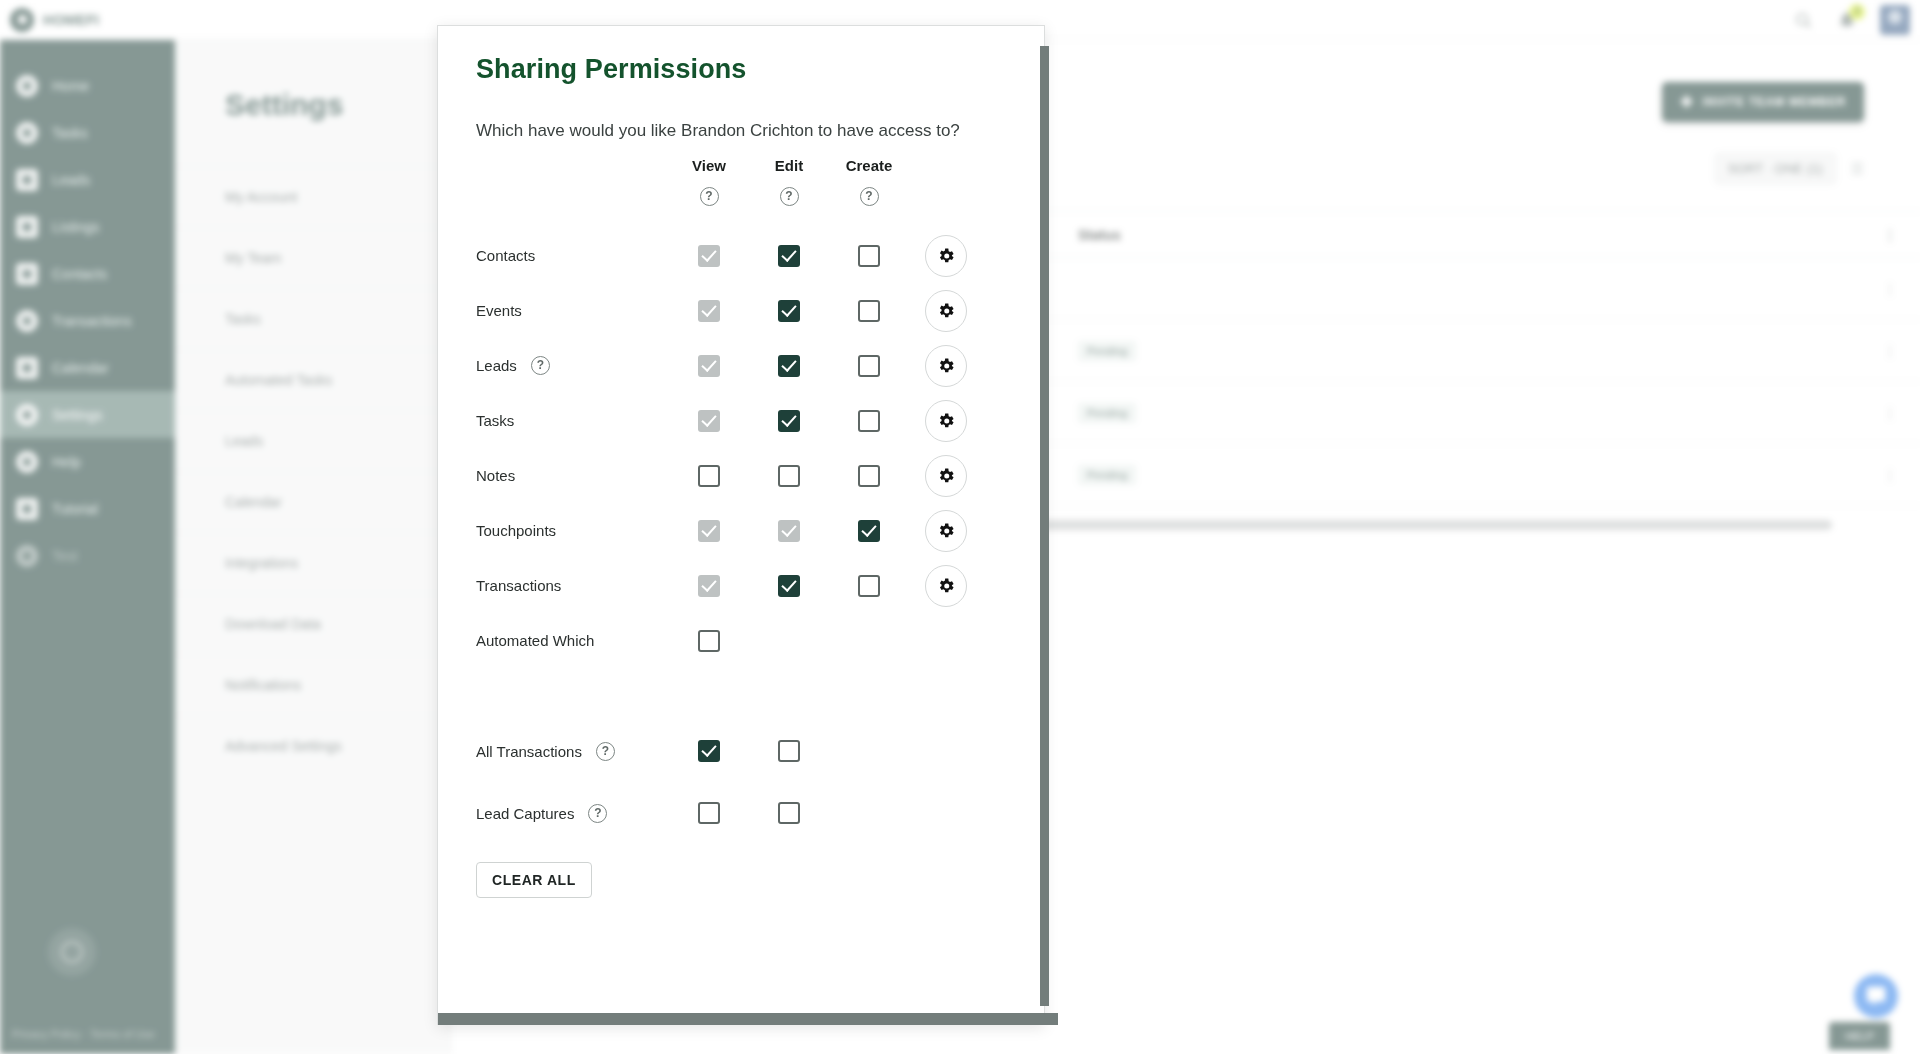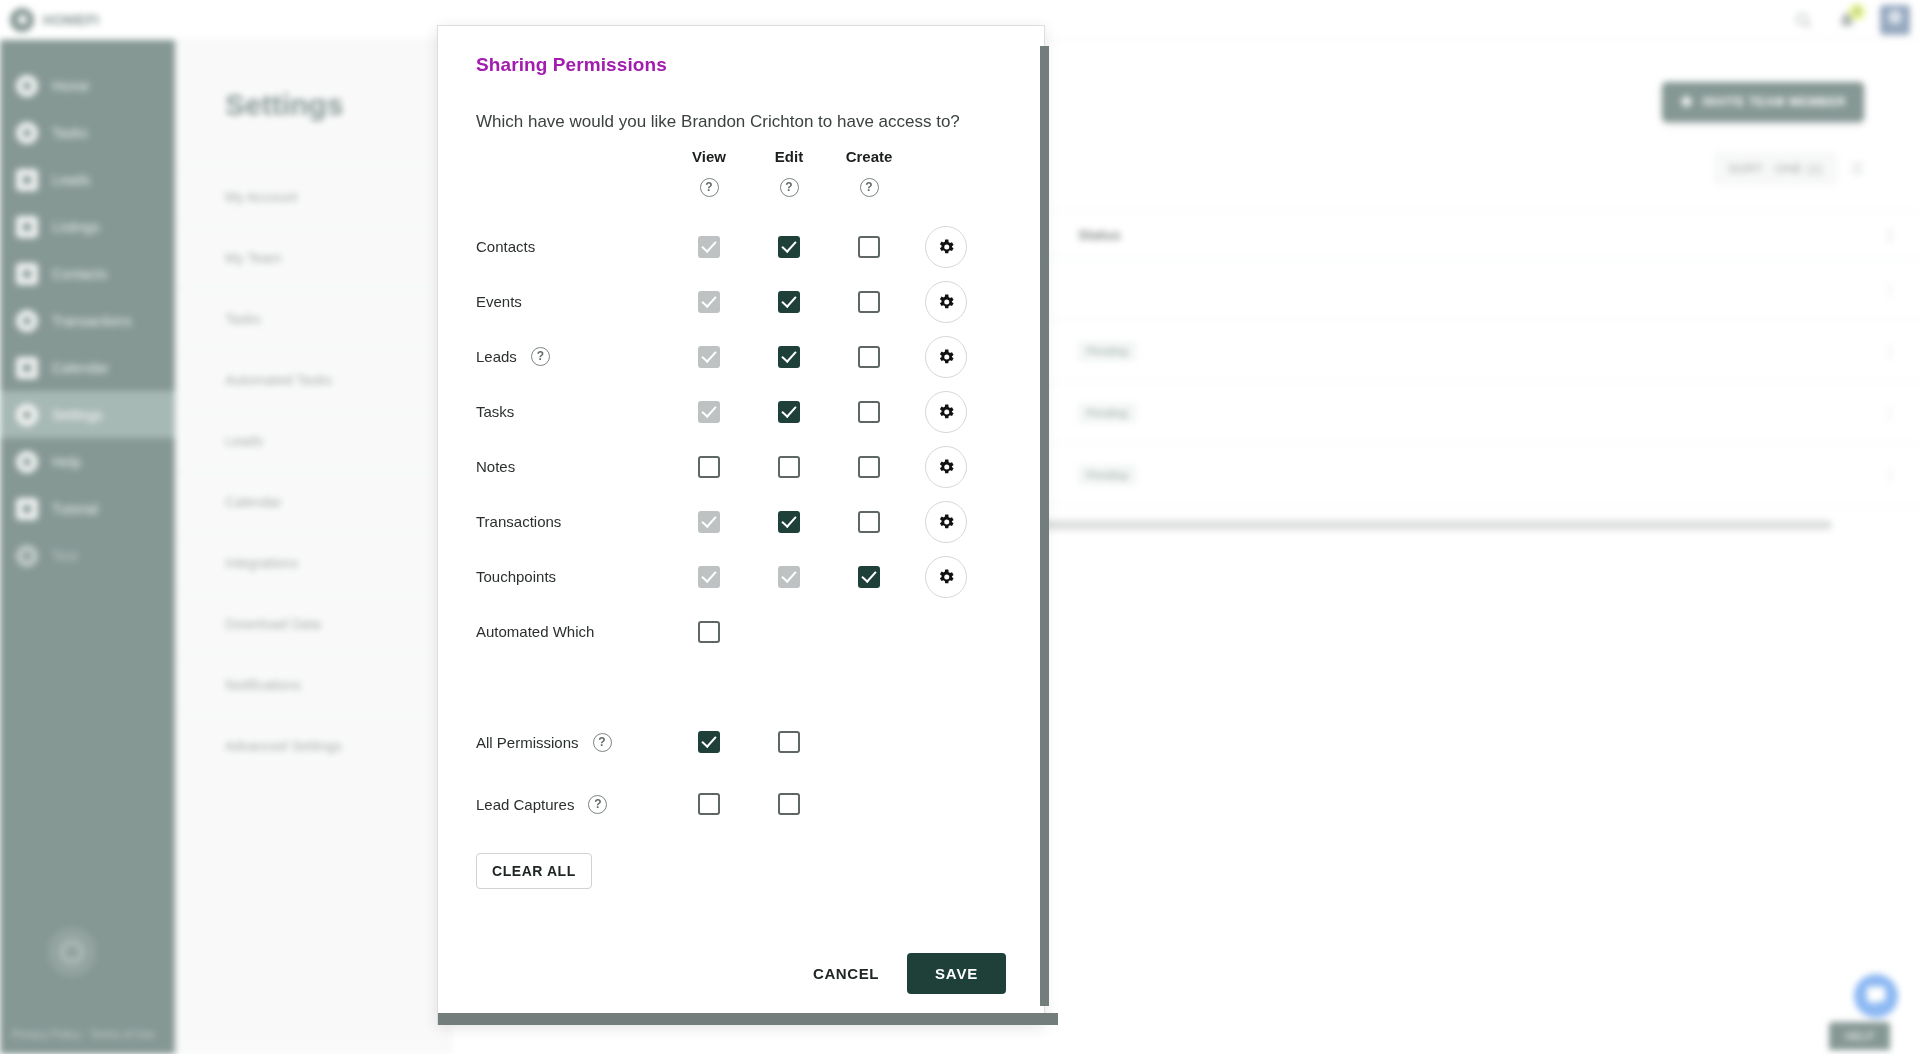--- a/index.html
+++ b/index.html
@@ -139,21 +139,21 @@
   .modal {
     position:absolute; left:437px; top:25px; width:608px; height:1000px;
     background:#fff; border:1px solid #dcdede; display:flex; flex-direction:column;
     box-shadow:0 3px 14px rgba(0,0,0,.10);
   }
   .modal-scroll-track {
     position:absolute; left:1040px; top:46px; width:9px; height:960px;
     background:#737d7b; border-radius:0;
   }
   .modal-body { padding:28px 38px 0 38px; flex:1 1 auto; }
-  .modal-title { font-size:19px; font-weight:700; color:#a21caf; letter-spacing:.1px; }
+  .modal-title { font-size:27px; font-weight:700; color:#14532d; letter-spacing:.1px; }
   .modal-sub { font-size:17px; color:#3b4241; margin-top:36px; }
 
   .col-head { display:flex; margin-top:6px; font-size:15px; font-weight:700; color:#1b1f1e; }
   .row { display:flex; align-items:center; }
   .lbl-cell { width:193px; display:flex; align-items:center; gap:14px; font-size:15px; color:#2b302f; }
   .cb-cell { width:80px; display:flex; justify-content:center; }
   .gear-cell { width:74px; display:flex; justify-content:center; }
 
   .qmark {
     width:19px; height:19px; border-radius:50%; border:1.6px solid #7d8684;
@@ -520,51 +520,51 @@
             <div class="gear-cell">
               <span class="gear">
                 <svg width="20" height="20" viewBox="0 0 24 24" fill="#111">
                   <path d="M19.1 12.9a7.4 7.4 0 0 0 0-1.8l2-1.5-1.9-3.3-2.4.9a7.3 7.3 0 0 0-1.6-.9L14.8 3h-3.8l-.4 2.6c-.6.2-1.1.5-1.6.9l-2.4-1L4.7 8.8l2 1.5a7.4 7.4 0 0 0 0 1.8l-2 1.5 1.9 3.3 2.4-1c.5.4 1 .7 1.6.9l.4 2.6h3.8l.4-2.6c.6-.2 1.1-.5 1.6-.9l2.4 1 1.9-3.3-2-1.5zM12.9 15a3 3 0 1 1 0-6 3 3 0 0 1 0 6z"></path>
                 </svg>
               </span>
             </div>
           </div>
           <div class="row perm-row">
             <div class="lbl-cell">
-              <span>Transactions</span>
+              <span>Touchpoints</span>
             </div>
             <div class="cb-cell">
               <span class="cb locked"></span>
             </div>
             <div class="cb-cell">
+              <span class="cb locked"></span>
+            </div>
+            <div class="cb-cell">
               <span class="cb on"></span>
-            </div>
-            <div class="cb-cell">
-              <span class="cb off"></span>
             </div>
             <div class="gear-cell">
               <span class="gear">
                 <svg width="20" height="20" viewBox="0 0 24 24" fill="#111">
                   <path d="M19.1 12.9a7.4 7.4 0 0 0 0-1.8l2-1.5-1.9-3.3-2.4.9a7.3 7.3 0 0 0-1.6-.9L14.8 3h-3.8l-.4 2.6c-.6.2-1.1.5-1.6.9l-2.4-1L4.7 8.8l2 1.5a7.4 7.4 0 0 0 0 1.8l-2 1.5 1.9 3.3 2.4-1c.5.4 1 .7 1.6.9l.4 2.6h3.8l.4-2.6c.6-.2 1.1-.5 1.6-.9l2.4 1 1.9-3.3-2-1.5zM12.9 15a3 3 0 1 1 0-6 3 3 0 0 1 0 6z"></path>
                 </svg>
               </span>
             </div>
           </div>
           <div class="row perm-row">
             <div class="lbl-cell">
-              <span>Touchpoints</span>
+              <span>Transactions</span>
             </div>
             <div class="cb-cell">
               <span class="cb locked"></span>
             </div>
             <div class="cb-cell">
-              <span class="cb locked"></span>
-            </div>
-            <div class="cb-cell">
               <span class="cb on"></span>
+            </div>
+            <div class="cb-cell">
+              <span class="cb off"></span>
             </div>
             <div class="gear-cell">
               <span class="gear">
                 <svg width="20" height="20" viewBox="0 0 24 24" fill="#111">
                   <path d="M19.1 12.9a7.4 7.4 0 0 0 0-1.8l2-1.5-1.9-3.3-2.4.9a7.3 7.3 0 0 0-1.6-.9L14.8 3h-3.8l-.4 2.6c-.6.2-1.1.5-1.6.9l-2.4-1L4.7 8.8l2 1.5a7.4 7.4 0 0 0 0 1.8l-2 1.5 1.9 3.3 2.4-1c.5.4 1 .7 1.6.9l.4 2.6h3.8l.4-2.6c.6-.2 1.1-.5 1.6-.9l2.4 1 1.9-3.3-2-1.5zM12.9 15a3 3 0 1 1 0-6 3 3 0 0 1 0 6z"></path>
                 </svg>
               </span>
             </div>
           </div>
           <div class="row perm-row">
@@ -578,21 +578,21 @@
             <div class="cb-cell"></div>
             <div class="gear-cell"></div>
           </div>
         </div>
 
       <div class="gap-block"></div>
 
       <div id="extra-rows">
           <div class="row extra-row">
             <div class="lbl-cell">
-              <span>All Permissions</span>
+              <span>All Transactions</span>
               <span class="qmark">?</span>
             </div>
             <div class="cb-cell">
               <span class="cb on"></span>
             </div>
             <div class="cb-cell">
               <span class="cb off"></span>
             </div>
           </div>
           <div class="row extra-row">
@@ -605,21 +605,17 @@
             </div>
             <div class="cb-cell">
               <span class="cb off"></span>
             </div>
           </div>
         </div>
 
       <div class="clear-btn">CLEAR ALL</div>
     </div>
 
-    <div class="modal-foot">
-      <div class="btn-cancel">CANCEL</div>
-      <div class="btn-save">SAVE</div>
-    </div>
   </div>
 
   <div class="modal-scroll-track"></div>
   <div class="modal-bottom-bar"></div>
 </div>
 
 </body></html>

